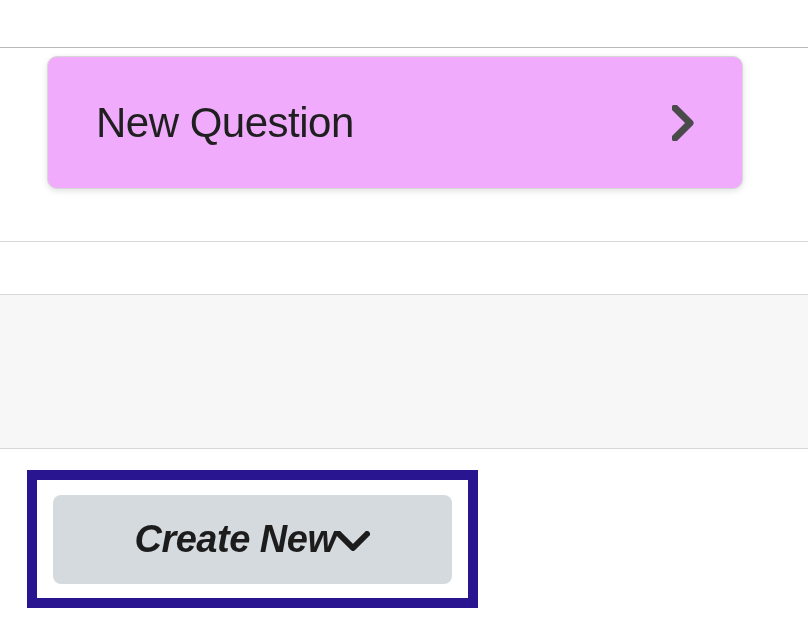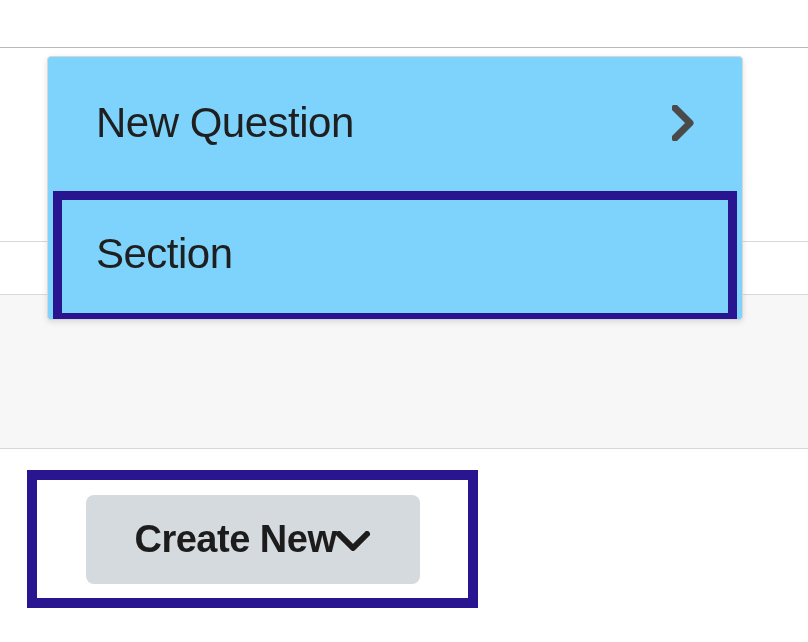--- a/index.html
+++ b/index.html
@@ -64,23 +64,23 @@
       height: 1px;
       background: #d8d8d8;
     }
 
     
     .dropdown-menu {
       position: absolute;
       top: 56px;
       left: 47px;
       width: 696px;
-      background: #7dd3fc;
+      background: #f0abfc;
       border: 1px solid #d7d7d7;
-      border-radius: 4px;
+      border-radius: 10px;
       box-shadow: 0 2px 6px rgba(0,0,0,0.12);
       overflow: hidden;
       z-index: 10;
     }
     .menu-item {
       position: relative;
       height: 131px;
       display: flex;
       align-items: center;
       padding-left: 48px;
@@ -116,29 +116,30 @@
       left: 27px;
       width: 451px;
       height: 138px;
       border: 10px solid #28158f;
       z-index: 5;
       display: flex;
       align-items: center;
       justify-content: center;
     }
     .create-new-button {
-      width: 334px;
+      width: 399px;
       height: 89px;
       background: #d5dade;
       border-radius: 8px;
       border: none;
       display: flex;
       align-items: center;
       justify-content: center;
       cursor: pointer;
+      font-style: italic;
     }
     .create-new-label {
       font-size: 38px;
       font-weight: 700;
       color: #1c1c1c;
       letter-spacing: -0.5px;
     }
     .create-new-chevron {
       display: flex;
       align-items: center;
@@ -157,23 +158,20 @@
 
 <div class="dropdown-menu">
   <div class="menu-item">
     <span class="menu-item-label">New Question</span>
     <span class="menu-item-chevron">
       <svg width="22" height="36" viewBox="0 0 22 36" fill="none">
         <path d="M3 3 L18 18 L3 33" stroke="#4a4a4a" stroke-width="7" stroke-linecap="round" stroke-linejoin="round"></path>
       </svg>
     </span>
   </div>
-  <div class="menu-item">
-    <span class="menu-item-label">Section</span>
-  </div>
   <div class="highlight-box-menu"></div>
 </div>
 
 <div class="highlight-box-button">
   <button class="create-new-button">
     <span class="create-new-label">Create New</span>
     <span class="create-new-chevron">
       <svg width="34" height="20" viewBox="0 0 34 20" fill="none">
         <path d="M3 3 L17 17 L31 3" stroke="#1c1c1c" stroke-width="6" stroke-linecap="round" stroke-linejoin="round"></path>
       </svg>

